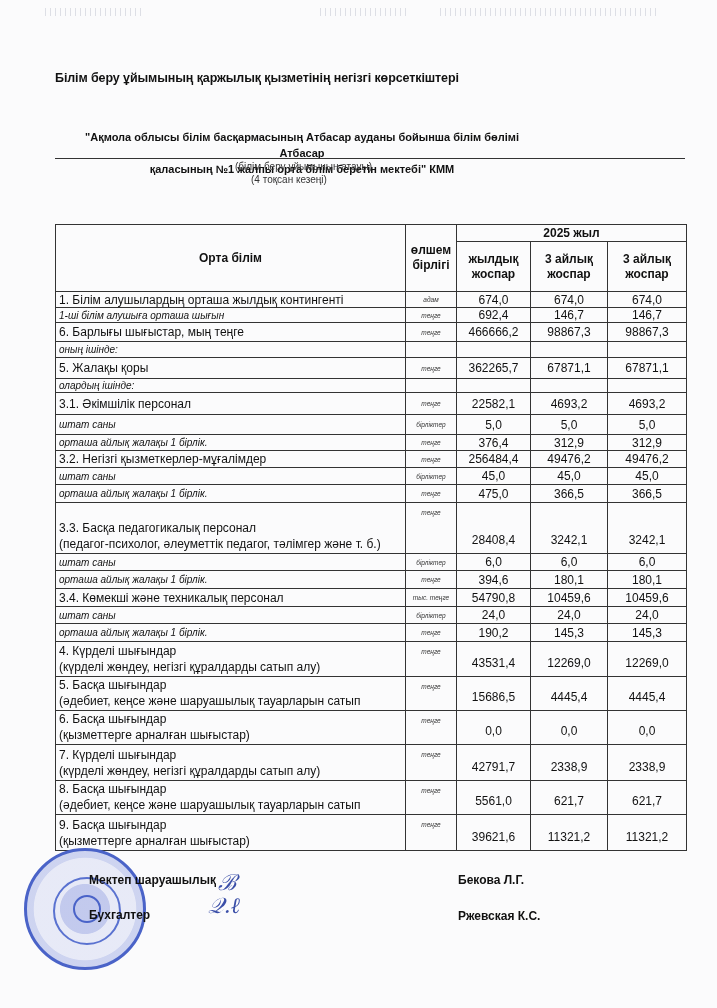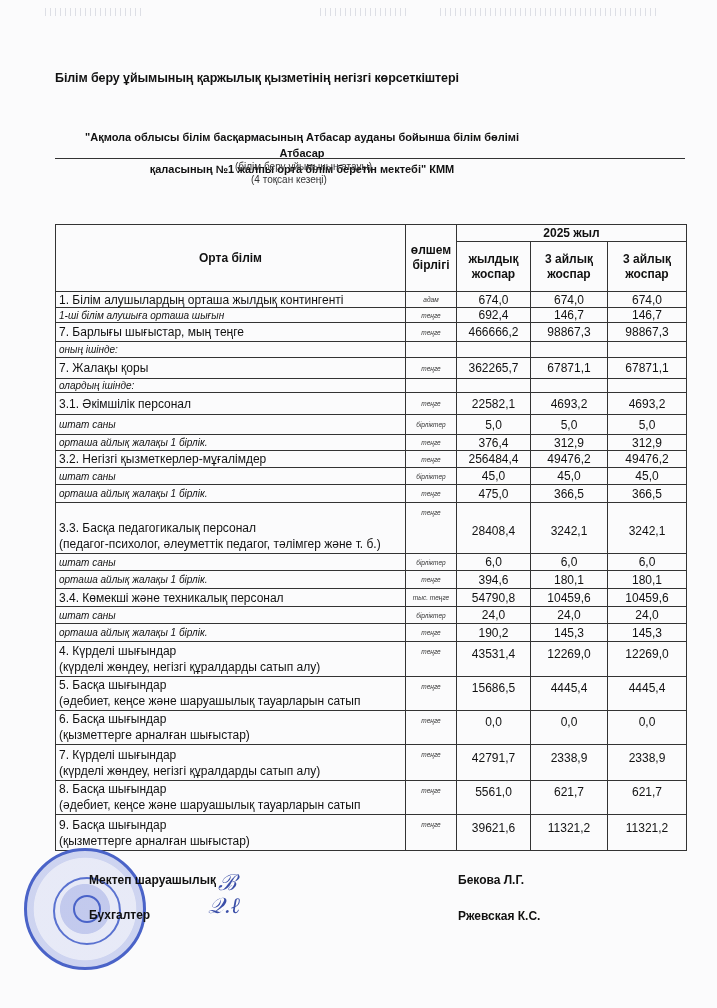--- a/index.html
+++ b/index.html
@@ -22,21 +22,21 @@
   table.report td, table.report th {
     border: 1px solid #333; padding: 0 3px; vertical-align: middle; overflow: hidden; white-space: nowrap;
   }
   th { font-weight: bold; font-size: 12px; text-align: center; line-height: 15px; }
   td.num { text-align: center; font-size: 12px; }
   td.unit { text-align: center; font-size: 6.5px; font-style: italic; color: #333; }
   td.label { font-size: 12px; }
   tr.bold td.label { font-weight: normal; }
   tr.sub td.label { font-size: 10px; font-style: italic; }
   tr.multi td.label { line-height: 16px; white-space: normal; vertical-align: bottom; padding-bottom: 1px; }
-  tr.multi td.num { vertical-align: bottom; padding-bottom: 15px; }
+  tr.multi td.num { vertical-align: bottom; padding-bottom: 6px; }
   tr.multi td.unit { vertical-align: top; padding-top: 6px; }
   .sig { position: absolute; font-size: 12px; font-weight: bold; }
   .stamp {
     position: absolute; left: 24px; top: 848px; width: 122px; height: 122px;
     border-radius: 50%; border: 3px solid #4a63c8; box-sizing: border-box;
     background: radial-gradient(circle, rgba(90,110,210,.35) 0 30%, rgba(90,110,210,.12) 31% 62%, rgba(70,95,205,.25) 63% 100%);
   }
   .stamp-inner { position: absolute; left: 26px; top: 26px; width: 64px; height: 64px; border-radius: 50%; border: 2px solid #5a72d0; }
   .stamp-emblem { position: absolute; left: 46px; top: 44px; width: 24px; height: 24px; border-radius: 50%; border: 2px solid #4a63c8; }
   .signature { position: absolute; color: #3b4fa8; font-family: "DejaVu Serif", serif; font-style: italic; }
@@ -92,39 +92,39 @@
         <td class="label">
           <div>1-ші білім алушыға орташа шығын</div>
         </td>
         <td class="unit">теңге</td>
         <td class="num">692,4</td>
         <td class="num">146,7</td>
         <td class="num">146,7</td>
       </tr>
       <tr class="bold" style="height: 19px;">
         <td class="label">
-          <div>7. Барлығы шығыстар, мың теңге</div>
+          <div>6. Барлығы шығыстар, мың теңге</div>
         </td>
         <td class="unit">теңге</td>
         <td class="num">466666,2</td>
         <td class="num">98867,3</td>
         <td class="num">98867,3</td>
       </tr>
       <tr class="sub" style="height: 16px;">
         <td class="label">
           <div>оның ішінде:</div>
         </td>
         <td class="unit"></td>
         <td class="num"></td>
         <td class="num"></td>
         <td class="num"></td>
       </tr>
       <tr class="bold" style="height: 21px;">
         <td class="label">
-          <div>7. Жалақы қоры</div>
+          <div>5. Жалақы қоры</div>
         </td>
         <td class="unit">теңге</td>
         <td class="num">362265,7</td>
         <td class="num">67871,1</td>
         <td class="num">67871,1</td>
       </tr>
       <tr class="sub" style="height: 14px;">
         <td class="label">
           <div>олардың ішінде:</div>
         </td>

